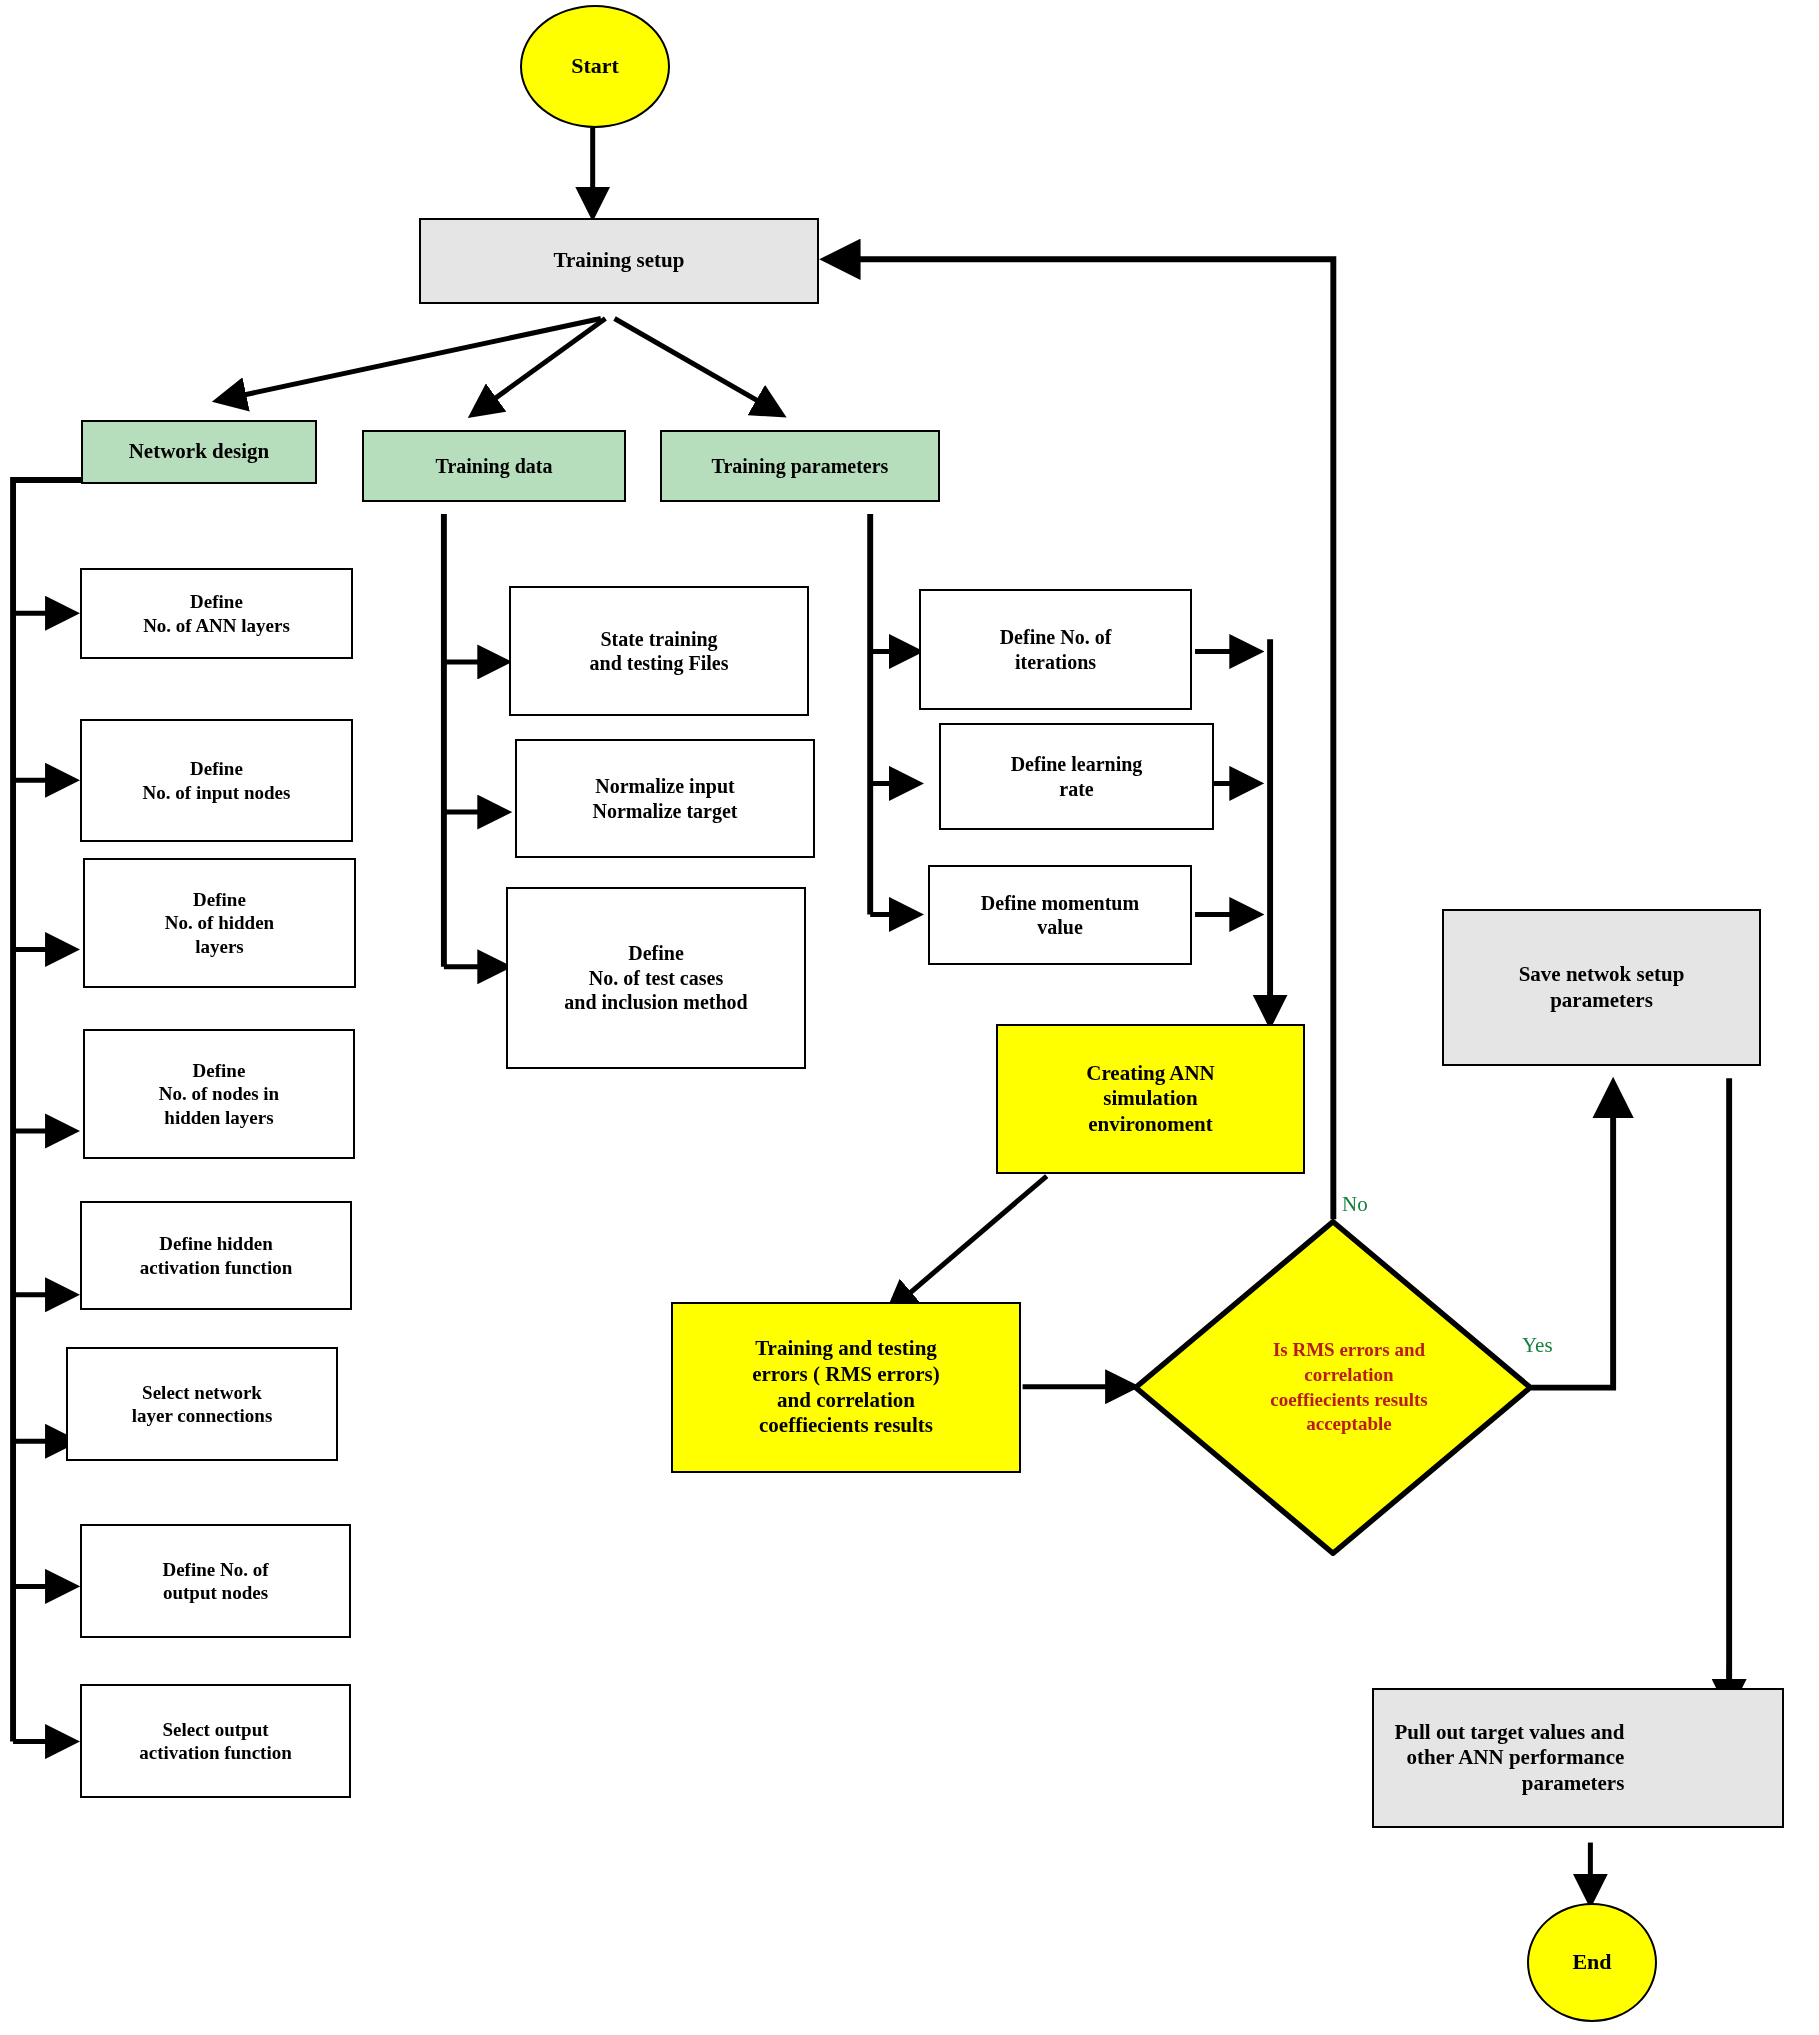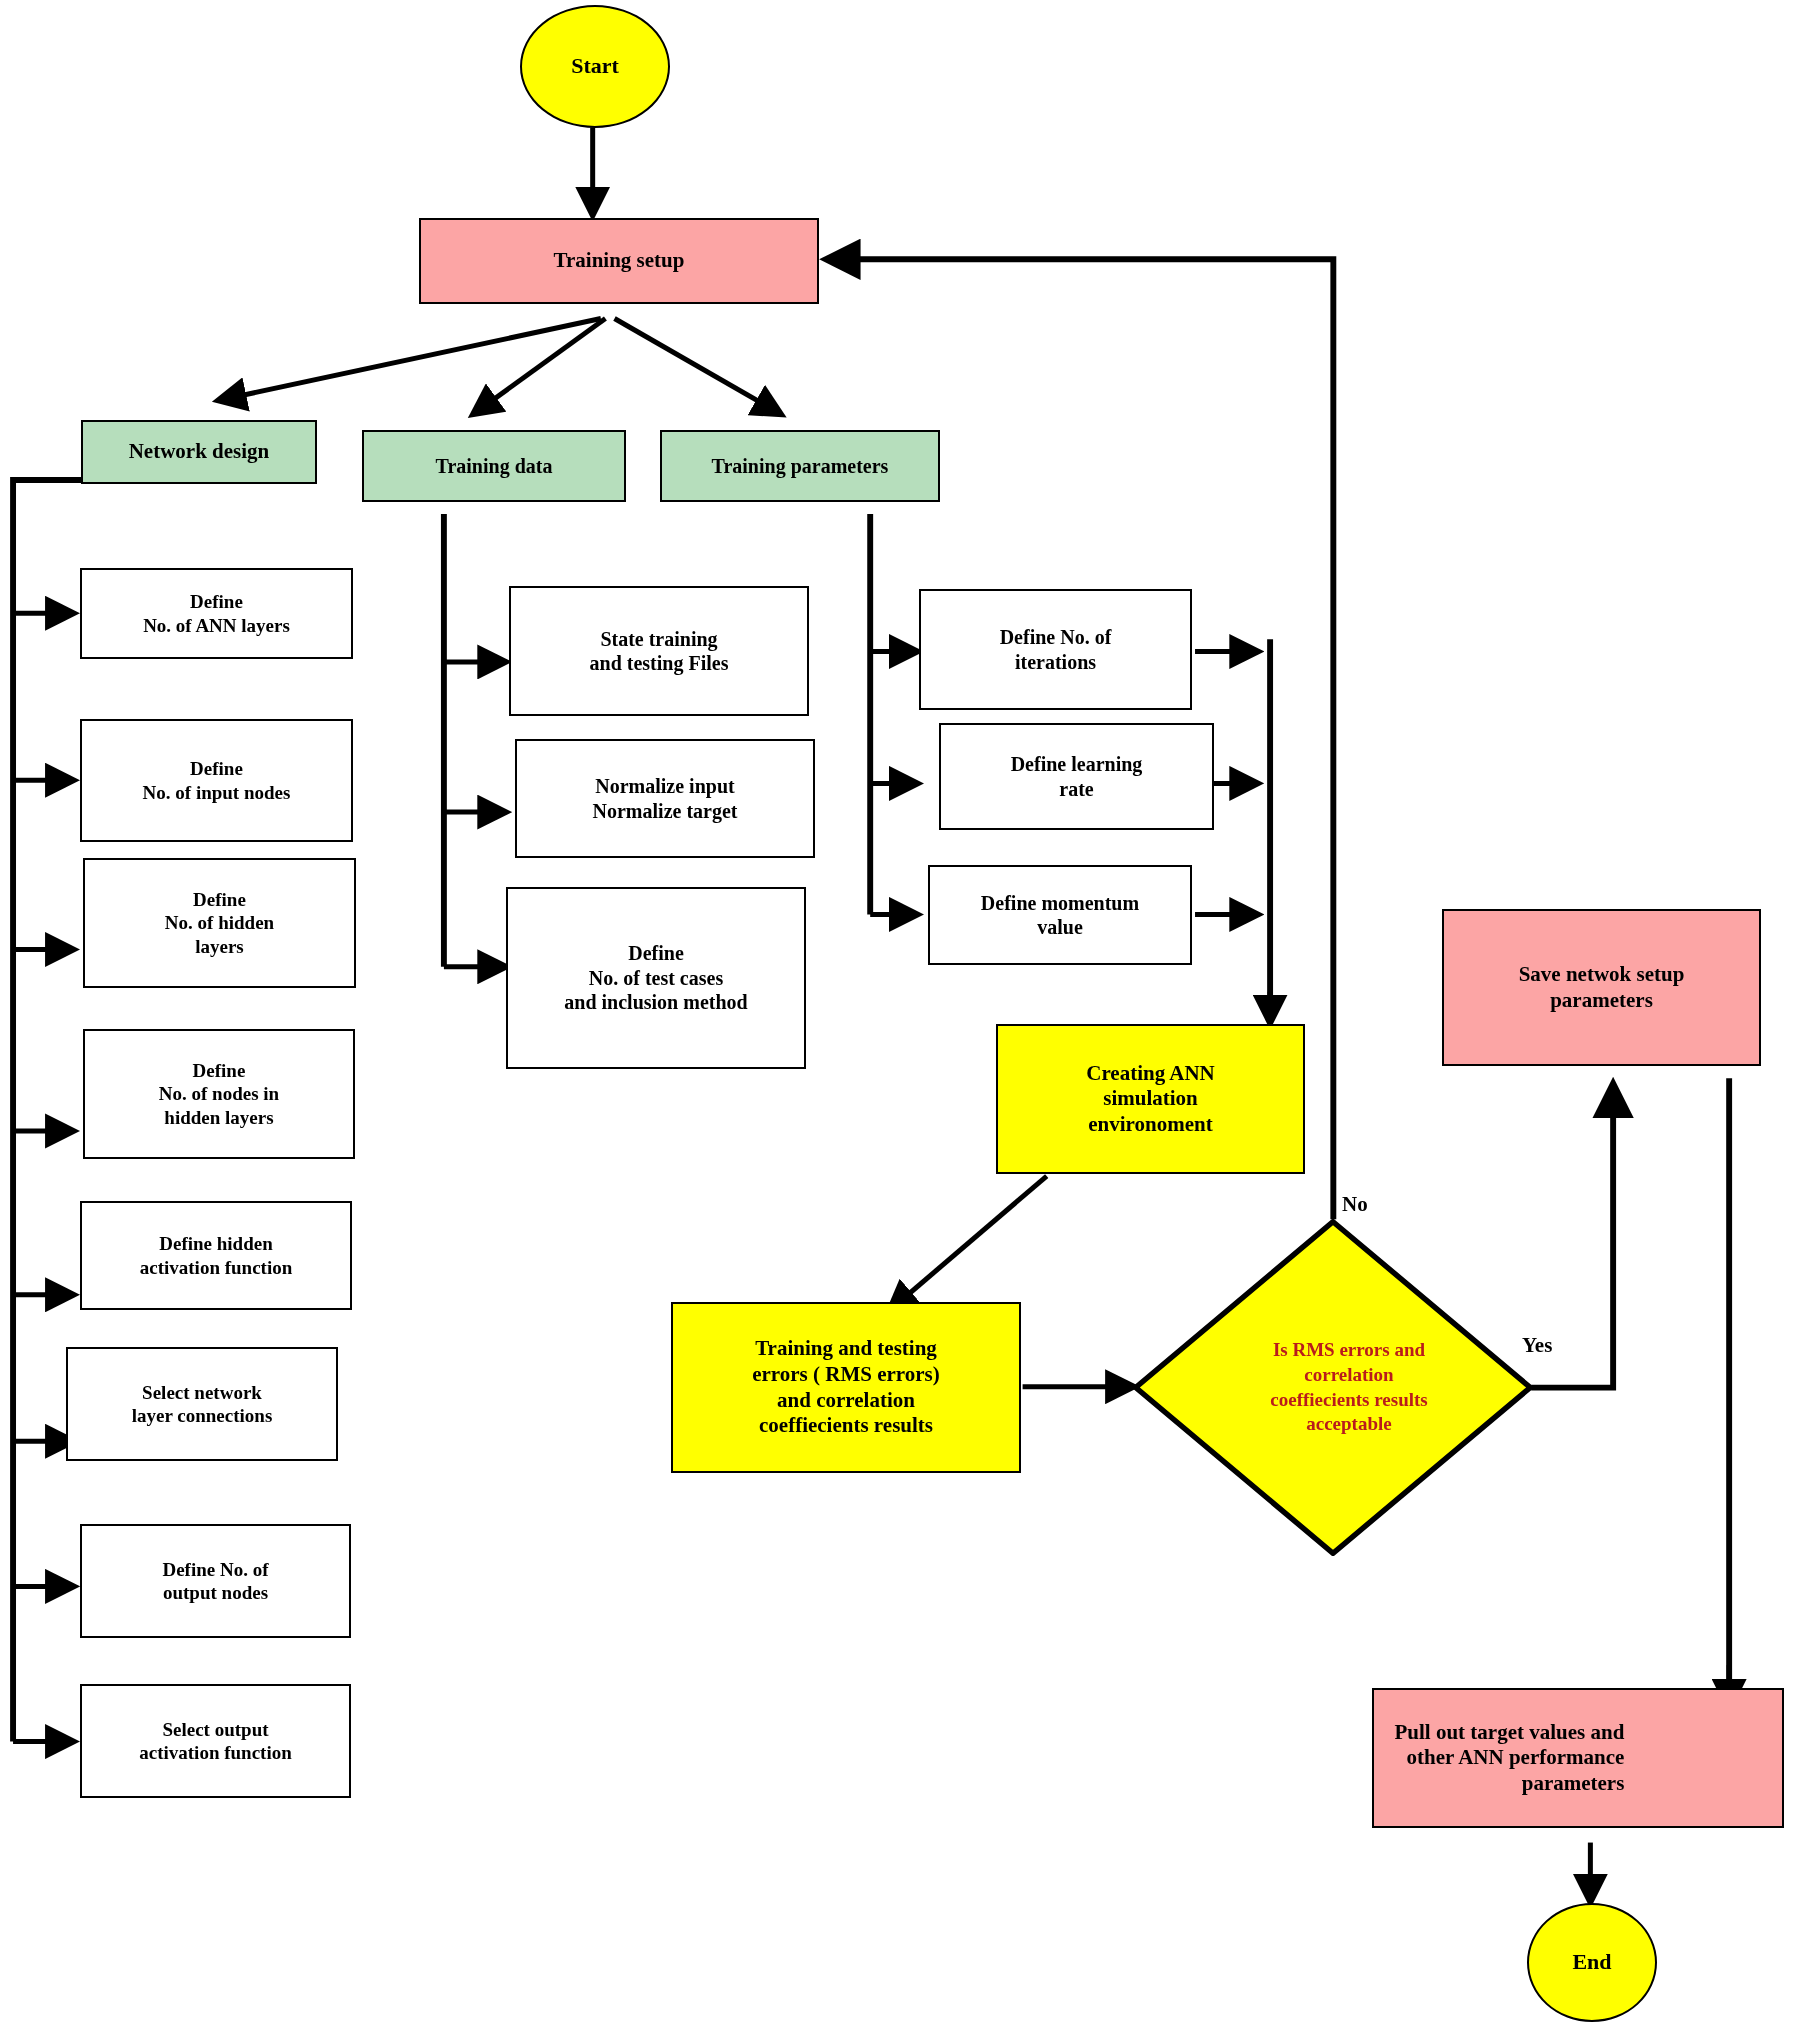--- a/index.html
+++ b/index.html
@@ -5,34 +5,34 @@
 <style>
   html,body{margin:0;padding:0;background:#ffffff;}
   body{font-family:"Liberation Serif", serif;}
   #stage{position:relative;width:1820px;height:2035px;background:#ffffff;overflow:hidden;}
   svg.edges{position:absolute;left:0;top:0;width:1820px;height:2035px;pointer-events:none;}
 
   .node{position:absolute;box-sizing:border-box;display:flex;align-items:center;justify-content:center;
         text-align:center;color:#000;font-weight:bold;line-height:1.22;z-index:3;}
 
   .rect{border:2.3px solid #000;}
-  .blue{background:#fca5a5;}
+  .blue{background:#e5e5e5;}
   .green{background:#b6debc;}
   .yellow{background:#ffff00;}
   .white{background:#ffffff;}
 
   .term{border:2.7px solid #000;border-radius:50%;background:#ffff00;}
 
   .diamond-wrap{position:absolute;z-index:3;}
   .diamond-shape{position:absolute;left:0;top:0;width:100%;height:100%;}
   .diamond-label{position:absolute;left:16px;top:0;width:100%;height:100%;
         display:flex;align-items:center;justify-content:center;text-align:center;
         font-weight:bold;color:#b91c1c;line-height:1.3;z-index:2;}
 
-  .edge-label{position:absolute;z-index:4;font-weight:bold;color:#000000;}
+  .edge-label{position:absolute;z-index:4;font-weight:normal;color:#15803d;}
 
   .t46{font-size:21px;}
   .t44{font-size:20px;}
   .t42{font-size:19px;}
   .t48{font-size:22px;}
 </style>
 </head>
 <body>
 
 <div id="stage">

